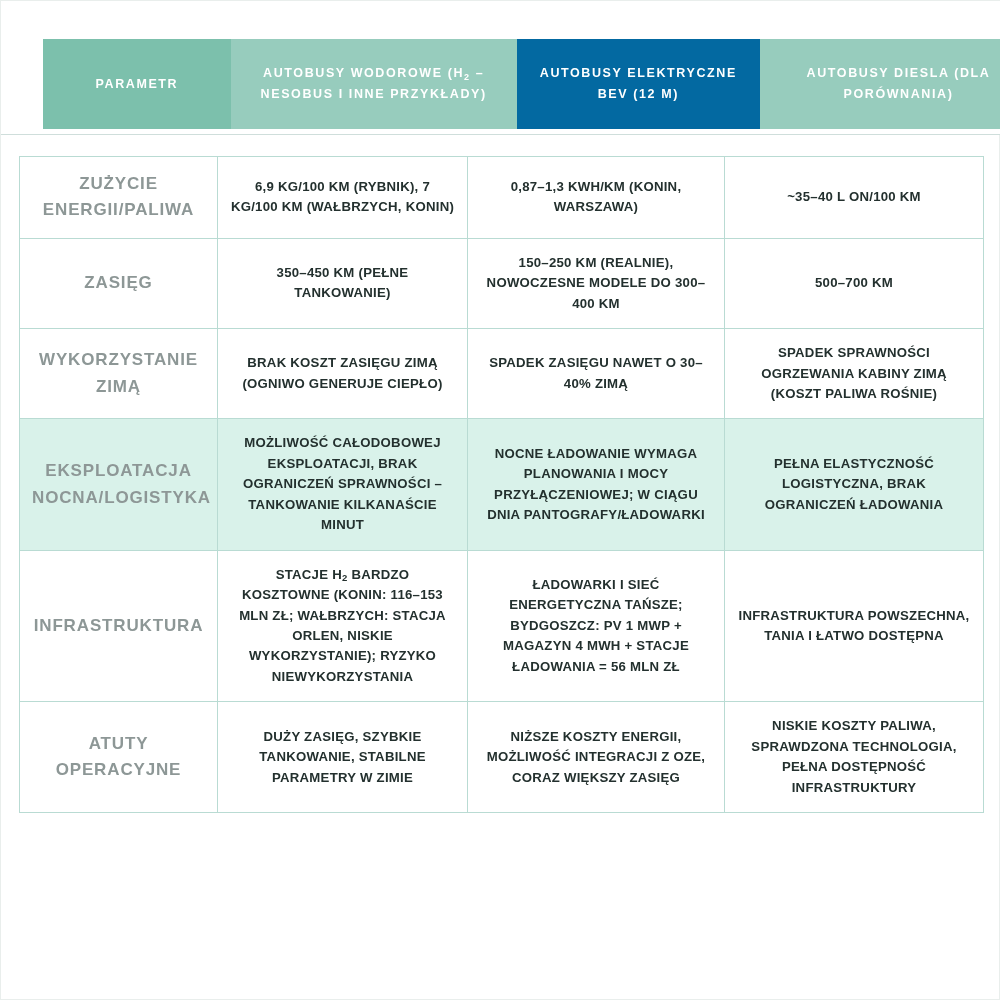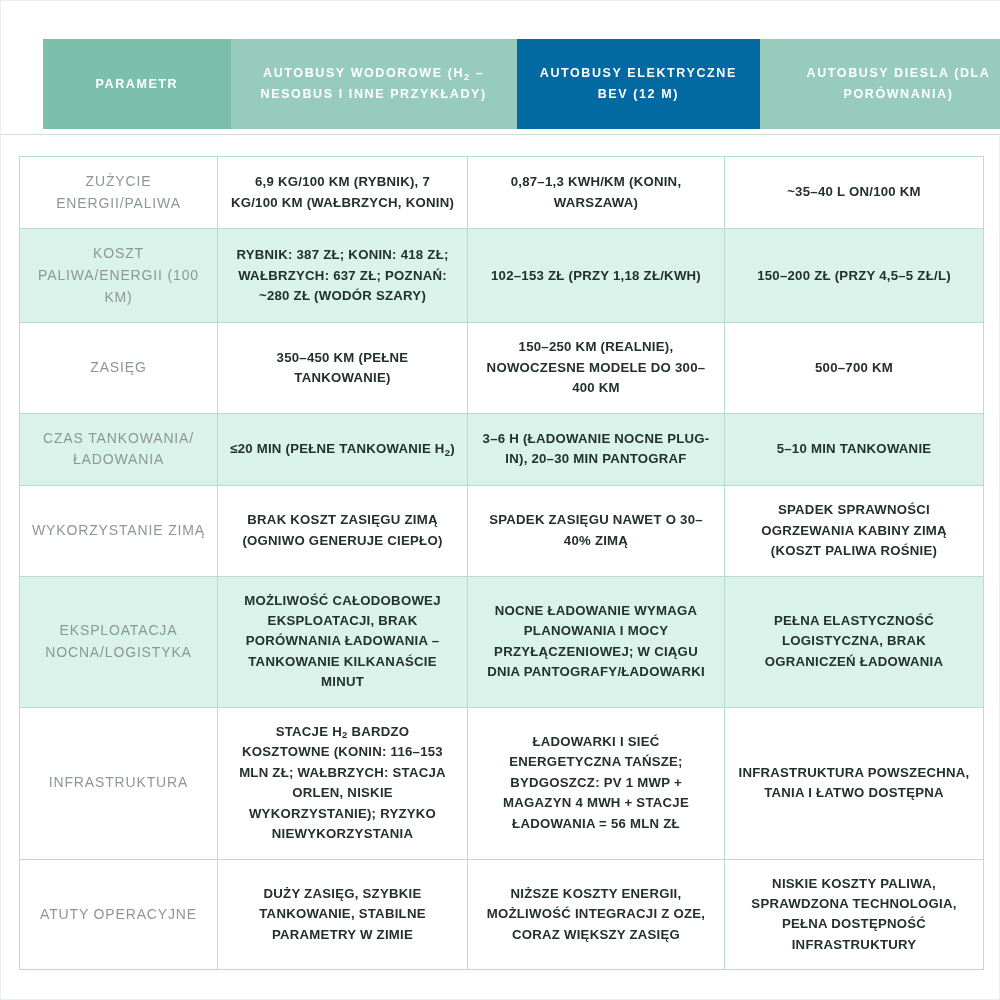--- a/index.html
+++ b/index.html
@@ -84,22 +84,22 @@
   col.k1 { width: 198px; }
   col.k2 { width: 250px; }
   col.k3 { width: 257px; }
   col.k4 { width: 259px; }
 
   tr.odd td { background: #ffffff; }
   tr.even td { background: #d9f2ea; }
 
   td.param {
     color: #8d9796;
-    font-size: 14px;
-    font-weight: 400;
+    font-size: 17px;
+    font-weight: 700;
     letter-spacing: 0.85px;
   }
   td.val {
     color: #23302e;
     font-size: 13.2px;
     font-weight: 700;
     letter-spacing: 0.25px;
   }
   sub {
     font-size: 0.72em;
@@ -138,47 +138,35 @@
           <col class="k3">
           <col class="k4">
       </colgroup>
       <tbody>
           <tr class="odd">
             <td class="param">ZUŻYCIE ENERGII/PALIWA</td>
             <td class="val">6,9 KG/100 KM (RYBNIK), 7 KG/100 KM (WAŁBRZYCH, KONIN)</td>
             <td class="val">0,87–1,3 KWH/KM (KONIN, WARSZAWA)</td>
             <td class="val">~35–40 L ON/100 KM</td>
           </tr>
-          <tr class="even">
-            <td class="param">KOSZT PALIWA/ENERGII (100 KM)</td>
-            <td class="val">RYBNIK: 387 ZŁ; KONIN: 418 ZŁ; WAŁBRZYCH: 637 ZŁ; POZNAŃ: ~280 ZŁ (WODÓR SZARY)</td>
-            <td class="val">102–153 ZŁ (PRZY 1,18 ZŁ/KWH)</td>
-            <td class="val">150–200 ZŁ (PRZY 4,5–5 ZŁ/L)</td>
-          </tr>
           <tr class="odd">
             <td class="param">ZASIĘG</td>
             <td class="val">350–450 KM (PEŁNE TANKOWANIE)</td>
             <td class="val">150–250 KM (REALNIE), NOWOCZESNE MODELE DO 300–400 KM</td>
             <td class="val">500–700 KM</td>
-          </tr>
-          <tr class="even">
-            <td class="param">CZAS TANKOWANIA/ ŁADOWANIA</td>
-            <td class="val">≤20 MIN (PEŁNE TANKOWANIE H<sub>2</sub>)</td>
-            <td class="val">3–6 H (ŁADOWANIE NOCNE PLUG-IN), 20–30 MIN PANTOGRAF</td>
-            <td class="val">5–10 MIN TANKOWANIE</td>
           </tr>
           <tr class="odd">
             <td class="param">WYKORZYSTANIE ZIMĄ</td>
             <td class="val">BRAK KOSZT ZASIĘGU ZIMĄ (OGNIWO GENERUJE CIEPŁO)</td>
             <td class="val">SPADEK ZASIĘGU NAWET O 30–40% ZIMĄ</td>
             <td class="val">SPADEK SPRAWNOŚCI OGRZEWANIA KABINY ZIMĄ (KOSZT PALIWA ROŚNIE)</td>
           </tr>
           <tr class="even">
             <td class="param">EKSPLOATACJA NOCNA/LOGISTYKA</td>
-            <td class="val">MOŻLIWOŚĆ CAŁODOBOWEJ EKSPLOATACJI, BRAK PORÓWNANIA ŁADOWANIA – TANKOWANIE KILKANAŚCIE MINUT</td>
+            <td class="val">MOŻLIWOŚĆ CAŁODOBOWEJ EKSPLOATACJI, BRAK OGRANICZEŃ SPRAWNOŚCI – TANKOWANIE KILKANAŚCIE MINUT</td>
             <td class="val">NOCNE ŁADOWANIE WYMAGA PLANOWANIA I MOCY PRZYŁĄCZENIOWEJ; W CIĄGU DNIA PANTOGRAFY/ŁADOWARKI</td>
             <td class="val">PEŁNA ELASTYCZNOŚĆ LOGISTYCZNA, BRAK OGRANICZEŃ ŁADOWANIA</td>
           </tr>
           <tr class="odd">
             <td class="param">INFRASTRUKTURA</td>
             <td class="val">STACJE H<sub>2</sub> BARDZO KOSZTOWNE (KONIN: 116–153 MLN ZŁ; WAŁBRZYCH: STACJA ORLEN, NISKIE WYKORZYSTANIE); RYZYKO NIEWYKORZYSTANIA</td>
             <td class="val">ŁADOWARKI I SIEĆ ENERGETYCZNA TAŃSZE; BYDGOSZCZ: PV 1 MWP + MAGAZYN 4 MWH + STACJE ŁADOWANIA = 56 MLN ZŁ</td>
             <td class="val">INFRASTRUKTURA POWSZECHNA, TANIA I ŁATWO DOSTĘPNA</td>
           </tr>
           <tr class="odd">

